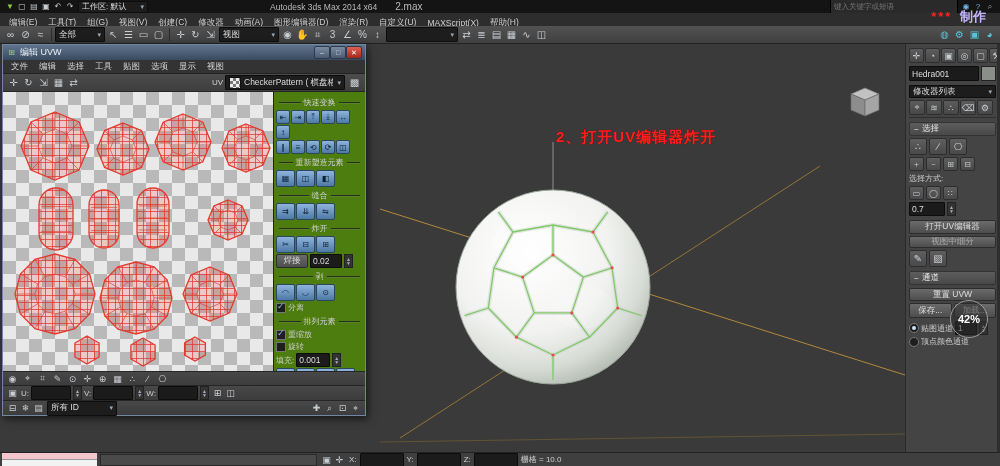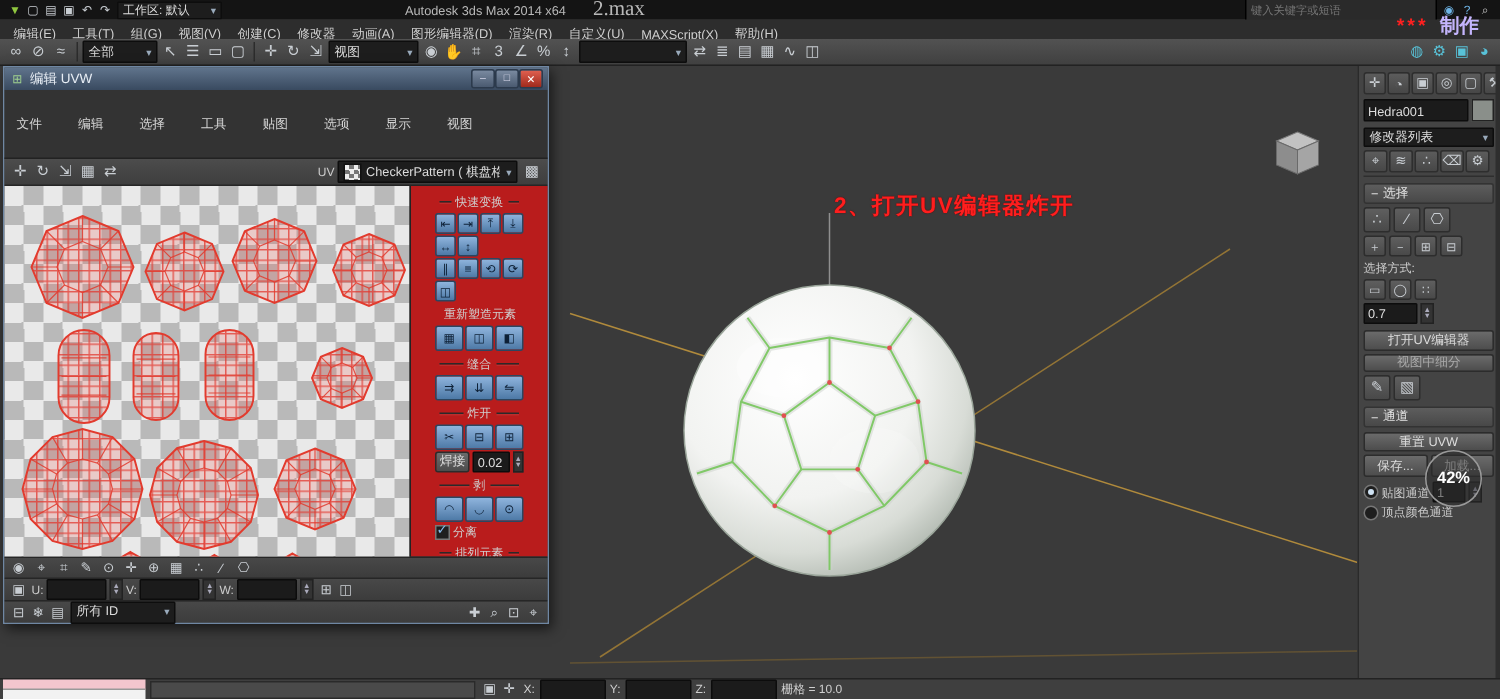--- a/index.html
+++ b/index.html
@@ -26,21 +26,21 @@
   .rd{width:8px;height:8px;border-radius:50%;background:#1e1e1e;border:1px solid #777;
       display:inline-block;position:relative;flex:0 0 auto;}
   .rd.on::after{content:"";position:absolute;left:2px;top:2px;width:4px;height:4px;
       border-radius:50%;background:#cfe2f3;}
   
   #titlebar{position:absolute;left:0;top:0;width:1000px;height:13px;background:#141414;
             display:flex;align-items:center;gap:2px;padding:0 4px;box-sizing:border-box;}
   #titlebar .ic{width:12px;height:11px;font-size:8px;}
   #workspace{height:10px;font-size:8px;min-width:62px;}
   #apptitle{color:#b9b9b9;font-size:8.5px;margin-left:120px;}
-  #doctitle{color:#b9b9b9;font-size:14px;margin-left:16px;font-family:Liberation Serif, serif;}
+  #doctitle{color:#b9b9b9;font-size:10px;margin-left:16px;}
   #search{margin-left:auto;width:120px;height:9px;background:#2a2a2a;border:1px solid #000;
           color:#888;font-size:7.5px;padding:16px 3px;border-radius:2px;}
   #menubar{position:absolute;left:0;top:13px;width:1000px;height:20px;background:#2d2d2d;
            border-bottom:1px solid #1a1a1a;display:flex;align-items:center;gap:1px;
            padding:0 4px;box-sizing:border-box;}
   #menubar .titem{padding:0 5px;color:#cfcfcf;font-size:8.5px;white-space:nowrap;}
   #maintoolbar{position:absolute;left:0;top:26px;width:1000px;height:18px;
                background:linear-gradient(#525252,#404040);border-bottom:1px solid #222;
                display:flex;align-items:center;gap:1px;padding:0 3px;box-sizing:border-box;}
   #maintoolbar .sep{width:1px;height:13px;background:#2c2c2c;margin:0 2px;}
@@ -53,28 +53,28 @@
   #uvwwin{position:absolute;left:2px;top:44px;width:362px;height:370px;background:#3c3c3c;
           border:1px solid #6f87a3;box-shadow:2px 3px 8px rgba(0,0,0,.6);z-index:5;
           display:flex;flex-direction:column;}
   #uvwtitle{height:15px;background:linear-gradient(#60748c,#394a60);display:flex;
             align-items:center;padding:0 3px;gap:3px;color:#e8eef5;font-size:9px;}
   .winbtn{width:14px;height:11px;display:inline-flex;align-items:center;justify-content:center;
           font-size:7px;background:linear-gradient(#7a8aa0,#4a5a70);border:1px solid #2c3a4c;
           color:#dde;border-radius:2px;}
   .winbtn.close{background:linear-gradient(#e06050,#a02a1c);color:#fff;}
   #uvwmenu{height:13px;background:#333;border-bottom:1px solid #222;display:flex;
-           align-items:center;gap:14px;padding:16px 3px;}
+           align-items:center;gap:1px;padding:0 3px;}
   #uvwmenu .titem{padding:0 5px;font-size:8.5px;color:#d5d5d5;}
   #uvwtools{height:17px;background:linear-gradient(#4c4c4c,#3e3e3e);border-bottom:1px solid #262626;
             display:flex;align-items:center;gap:2px;padding:0 3px;}
   #uvwbody{flex:1;display:flex;min-height:0;}
   #uvcanvas{position:relative;width:270px;background:repeating-conic-gradient(#b9b9b9 0% 25%,#e9e9e9 0% 50%) 0 0/26px 26px;
             border-right:1px solid #222;overflow:hidden;}
-  #uvpanel{flex:1;background:#b91c1c;padding:2px 16px;box-sizing:border-box;overflow:hidden;}
+  #uvpanel{flex:1;background:#4d7c0f;padding:2px 2px;box-sizing:border-box;overflow:hidden;}
   .ghead{display:flex;align-items:center;color:#cfcfcf;font-size:8px;margin:3px 0 2px;white-space:nowrap;}
   .ghead::before,.ghead::after{content:"";flex:1;border-top:1px solid #2a2a2a;
         box-shadow:0 1px 0 rgba(255,255,255,.08);margin:0 3px;}
   .blue{display:flex;gap:1px;flex-wrap:wrap;margin:1px 0;}
   .blue .ic{width:12px;height:12px;font-size:8px;color:#0d2036;
             background:linear-gradient(#8fb4dd,#4d79a6);border:1px solid #2c4660;}
   .blue.big .ic{width:17px;height:15px;}
   .ptxt{font-size:8px;color:#ccc;}
   .prow{display:flex;align-items:center;gap:2px;margin:1px 0;}
   #uvwbotA,#uvwbotB,#uvwbotC{display:flex;align-items:center;gap:2px;padding:0 3px;

